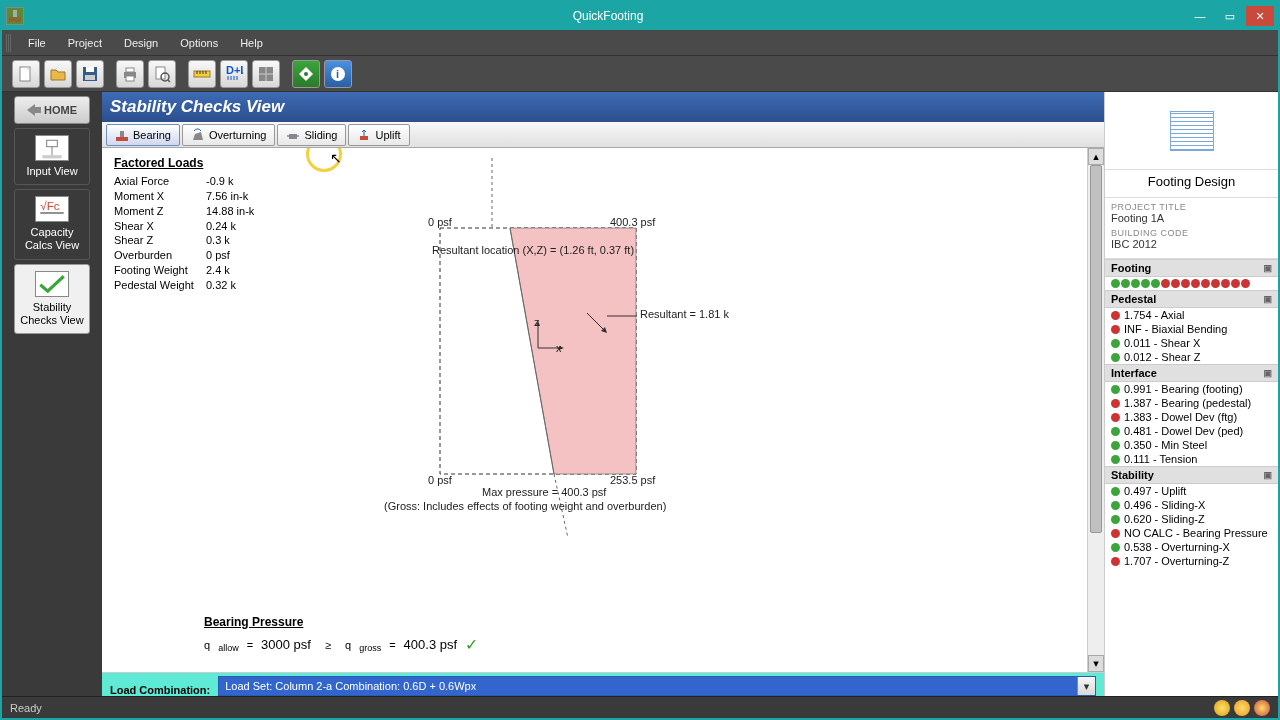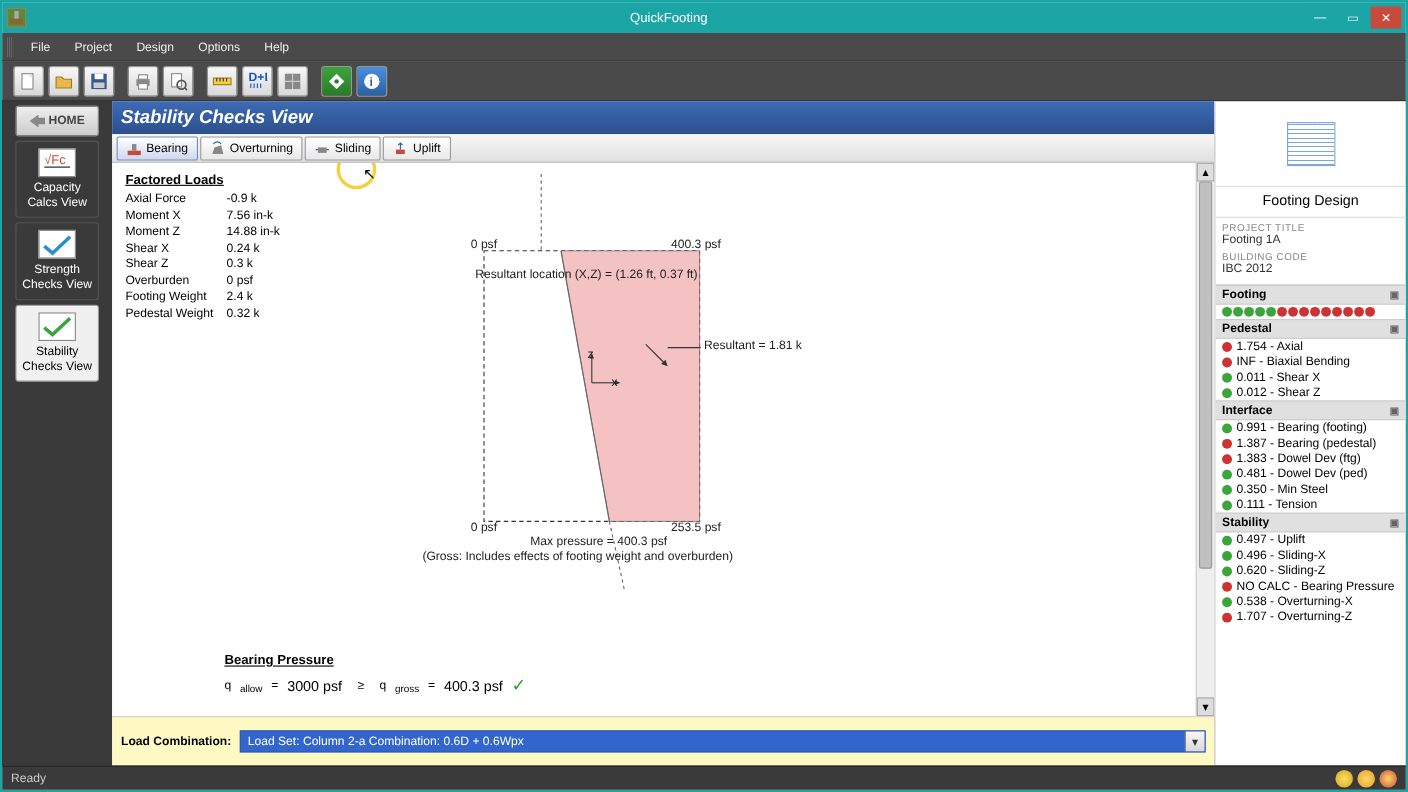--- a/index.html
+++ b/index.html
@@ -53,21 +53,21 @@
 
 .diagram { position: absolute; left: 280px; top: 10px; width: 500px; height: 380px; }
 .diagram svg { width: 100%; height: 100%; }
 .diag-lbl { position:absolute; font-size:11px; color:#222;}
 
 .scrollbar-v { position:absolute; right:0; top:0; bottom:0; width:17px; background:#eee; border-left:1px solid #ccc;}
 .scrollbar-v .arrow{height:17px; background:#ddd; display:flex;align-items:center;justify-content:center; border:1px solid #aaa;}
 .scrollbar-v .track{position:absolute; top:17px; bottom:17px; left:0; right:0;}
 .scrollbar-v .thumb{position:absolute; top:0; left:2px; right:2px; height:75%; background:#c0c0c0; border:1px solid #999; border-radius:2px;}
 
-.combo-bar { height: 45px; background: #fef9c3; border-top:1px solid #ccc; display: flex; align-items: center; padding: 0 8px; gap: 8px; }
+.combo-bar { height: 24px; background: #5eead4; border-top:1px solid #ccc; display: flex; align-items: flex-end; padding: 0 8px; gap: 8px; }
 .combo-bar label { font-weight: bold; }
 .combo-select { flex: 1; height: 20px; background: #3366CC; color: #fff; border: 1px solid #2B5AB0; display: flex; align-items: center; padding: 0 6px; position: relative; }
 .combo-select .arrowbtn { position:absolute; right:0; top:0; bottom:0; width:18px; background:linear-gradient(#f8f8f8,#d8d8d8); border-left:1px solid #888; display:flex;align-items:center;justify-content:center; color:#333;}
 
 .rightpanel { width: 174px; background: #ffffff; border-left: 1px solid #ccc; display: flex; flex-direction: column; overflow:hidden; }
 .rp-top { height: 78px; display: flex; align-items: center; justify-content: center; border-bottom:1px solid #ddd;}
 .rp-top .grid-icon { width: 44px; height: 40px; background:repeating-linear-gradient(0deg,#7BA7D9,#7BA7D9 1px,#fff 1px,#fff 4px),repeating-linear-gradient(90deg,#7BA7D9,#7BA7D9 1px,transparent 1px,transparent 4px); border:1px solid #7BA7D9;}
 .rp-title { text-align: center; font-size: 13px; padding: 4px 0 8px; border-bottom:1px solid #ddd;}
 .rp-meta { padding: 4px 6px; font-size: 10px; color: #666; border-bottom:1px solid #ddd;}
 .rp-meta .hdr { color:#888; font-size:9px; letter-spacing:0.5px;}
@@ -192,33 +192,35 @@
     <div class="leftnav">
       <div class="home-btn">
         <svg width="14" height="12" viewBox="0 0 14 12" style="margin-right:3px;">
             <path d="M0 6 L8 0 L8 3 L14 3 L14 9 L8 9 L8 12 Z" fill="#888"></path>
           </svg>
         <span>HOME</span>
       </div>
       <div class="nav-item dark">
         <div class="icon">
             <svg viewBox="0 0 30 22">
-              <text x="4" y="12" font-size="8" fill="#C94A3B">√Fc</text>
-              <line x1="4" y1="15" x2="26" y2="15" stroke="#333"></line>
-            </svg>
-          </div>
-        <span>Capacity Calcs View</span>
+              <rect x="10" y="4" width="10" height="6" fill="none" stroke="#888"></rect>
+              <line x1="15" y1="10" x2="15" y2="18" stroke="#888"></line>
+              <rect x="6" y="18" width="18" height="3" fill="#ccc"></rect>
+            </svg>
+          </div>
+        <span>Input View</span>
       </div>
       <div class="nav-item dark">
         <div class="icon">
             <svg viewBox="0 0 30 22">
-              <path d="M4 12 L11 18 L26 4" stroke="#2A8FCC" stroke-width="3" fill="none"></path>
-            </svg>
-          </div>
-        <span>Strength Checks View</span>
+              <text x="4" y="12" font-size="8" fill="#C94A3B">√Fc</text>
+              <line x1="4" y1="15" x2="26" y2="15" stroke="#333"></line>
+            </svg>
+          </div>
+        <span>Capacity Calcs View</span>
       </div>
       <div class="nav-item">
         <div class="icon">
             <svg viewBox="0 0 30 22">
               <path d="M4 12 L11 18 L26 4" stroke="#3BA53B" stroke-width="3" fill="none"></path>
             </svg>
           </div>
         <span>Stability Checks View</span>
       </div>
     </div>

